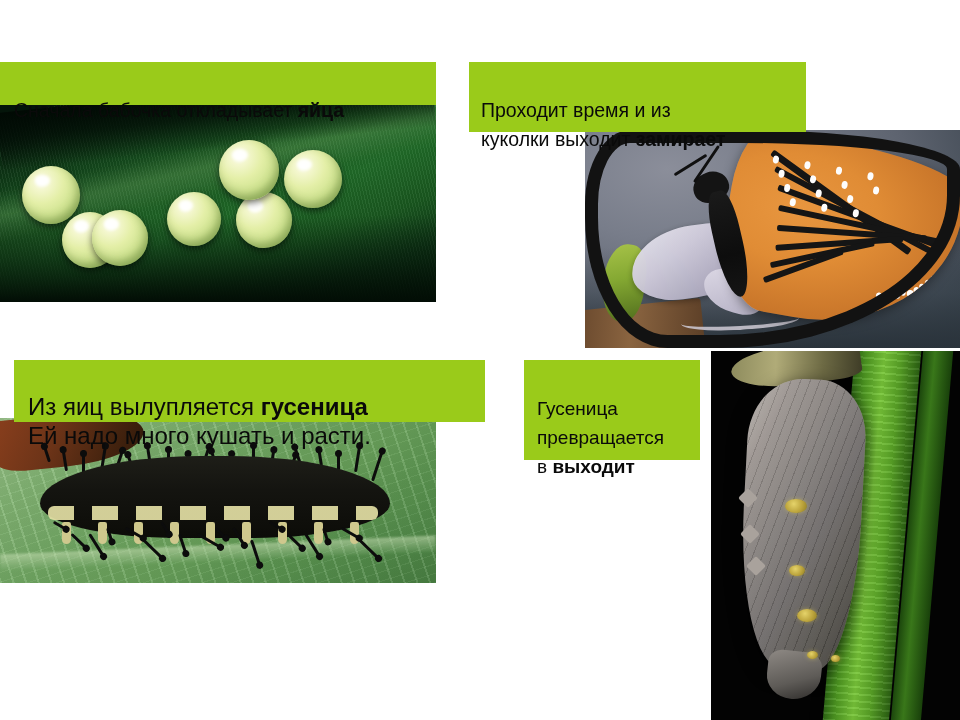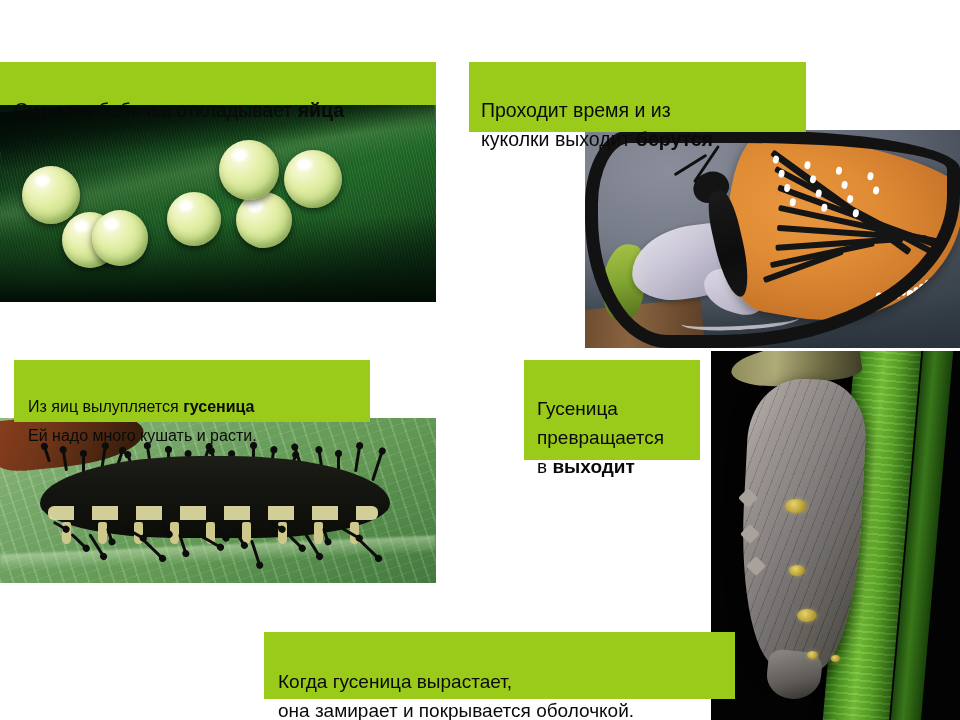--- a/index.html
+++ b/index.html
@@ -239,21 +239,21 @@
   
   .caption{
     position:absolute;background:#9acb1a;color:#0a0a0a;
     font-size:19px;line-height:27px;font-weight:400;
     padding:7px 16px 8px 14px;box-sizing:border-box;
     white-space:pre-line;
   }
   .caption b{font-weight:700;}
   #cap-eggs      {left:0px;   top:62px;  width:436px; height:43px; font-size:19.5px; line-height:28px; padding-top:6px;}
   #cap-butterfly {left:469px; top:62px;  width:337px; height:70px; font-size:19.5px; line-height:29px; padding-top:5px; padding-left:12px;}
-  #cap-caterpillar{left:14px; top:360px; width:356px; height:62px; font-size:16px;  line-height:29px; padding-top:3px;}
+  #cap-caterpillar{left:14px; top:360px; width:471px; height:62px; font-size:24px;  line-height:29px; padding-top:3px;}
   #cap-chrysalis {left:524px; top:360px; width:176px; height:100px;font-size:19px;  line-height:29px; padding-top:5px; padding-left:13px;}
   #cap-bottom    {left:264px; top:632px; width:471px; height:67px; font-size:19px;  line-height:29px; padding-top:6px; padding-left:14px;}
 </style>
 </head>
 <body>
 
 <div class="slide">
 
 
   <div class="photo" id="photo-eggs">
@@ -418,32 +418,28 @@
         </div>
     </div>
   </div>
 
   <div class="caption" id="cap-eggs">
     <span>Сначала бабочка откладывает </span><b>яйца</b><span></span>
   </div>
 
   <div class="caption" id="cap-butterfly">
     <span>Проходит время и из
-куколки выходит </span><b>берутся</b><span></span>
+куколки выходит </span><b>замирает</b><span></span>
   </div>
 
   <div class="caption" id="cap-caterpillar">
     <span>Из яиц вылупляется </span><b>гусеница</b><span>
 Ей надо много кушать и расти.</span>
   </div>
 
   <div class="caption" id="cap-chrysalis">
     <span>Гусеница
 превращается
 в </span><b>выходит</b><span></span>
   </div>
 
-  <div class="caption" id="cap-bottom">
-    <span>Когда гусеница вырастает,
-она замирает и покрывается оболочкой.</span><b></b><span></span>
-  </div>
 
 </div>
 
 </body></html>

